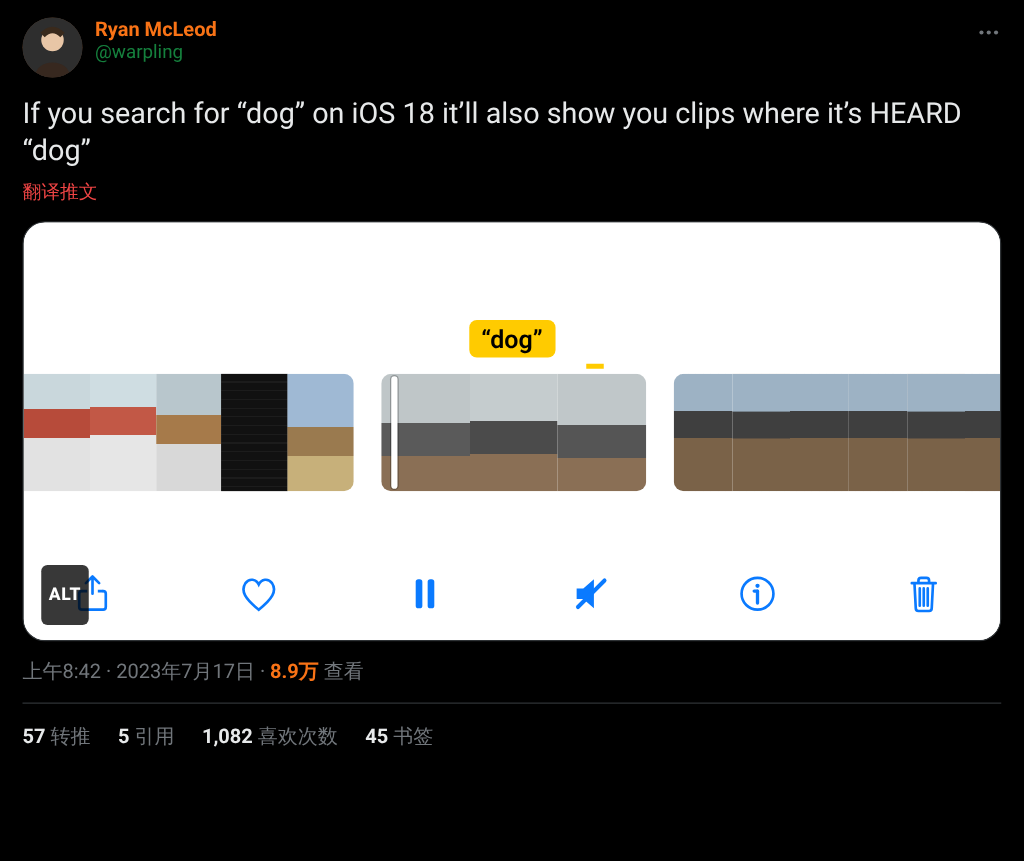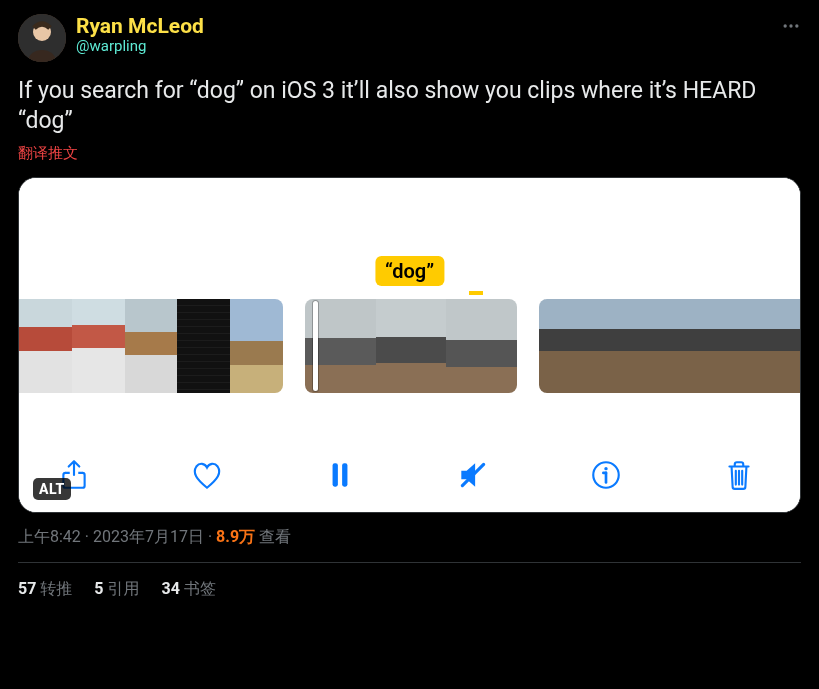--- a/index.html
+++ b/index.html
@@ -23,22 +23,22 @@
   .avatar {
     width: 48px;
     height: 48px;
     border-radius: 50%;
     flex: 0 0 48px;
     background: radial-gradient(circle at 40% 35%, #e9c8a8 0 22%, #5b412f 24% 100%);
     overflow: hidden;
   }
   .avatar svg { width: 100%; height: 100%; display:block; }
   .names { display: flex; flex-direction: column; }
-  .display-name { font-weight: 700; font-size: 21px; color: #fde047; }
-  .handle { font-size: 15px; color: #5eead4; margin-top: -1px; }
+  .display-name { font-weight: 700; font-size: 16px; color: #f97316; }
+  .handle { font-size: 15px; color: #15803d; margin-top: -1px; }
   .more {
     position: absolute;
     right: -4px;
     top: -2px;
     color: #71767b;
     cursor: pointer;
     padding: 4px;
     border-radius: 50%;
   }
   .more svg { width: 20px; height: 20px; display:block; }
@@ -149,21 +149,21 @@
   }
   .tool svg { width: 34px; height: 34px; stroke: #0a7aff; fill: none; stroke-width: 2; }
   .alt-badge {
     position: absolute;
     left: 14px;
     bottom: 12px;
     background: rgba(0,0,0,.78);
     color: #fff;
     font-weight: 800;
     font-size: 14px;
-    padding: 3px 6px;
+    padding: 16px 6px;
     border-radius: 5px;
     letter-spacing: .5px;
   }
   .meta-row {
     margin-top: 14px;
     color: #71767b;
     font-size: 16px;
   }
   .meta-row .dot::before { content: " · "; }
   .meta-row .strong { color: #f97316; font-weight: 700; }
@@ -204,21 +204,21 @@
       <svg viewBox="0 0 24 24">
           <g fill="#71767b">
             <circle cx="5" cy="12" r="2"></circle>
             <circle cx="12" cy="12" r="2"></circle>
             <circle cx="19" cy="12" r="2"></circle>
           </g>
         </svg>
     </div>
   </div>
 
-  <div class="body-text">If you search for “dog” on iOS 3 it’ll also show you clips where it’s HEARD “dog”</div>
+  <div class="body-text">If you search for “dog” on iOS 18 it’ll also show you clips where it’s HEARD “dog”</div>
 
   <div class="translate">翻译推文</div>
 
   <div class="media-card">
     <div class="media-inner">
       <div class="top-white"></div>
       <div class="badge">“dog”</div>
       <div class="playhead-tick"></div>
 
       <div class="strip-row">
@@ -290,16 +290,17 @@
 
   <div class="meta-row">
     <span>上午8:42</span><span class="dot"></span><span>2023年7月17日</span><span class="dot"></span><span class="strong">8.9万</span><span> 查看</span>
   </div>
 
   <hr class="divider">
 
   <div class="stats-row">
     <span class="stat"><span class="n">57</span><span>转推</span></span>
     <span class="stat"><span class="n">5</span><span>引用</span></span>
-    <span class="stat"><span class="n">34</span><span>书签</span></span>
+    <span class="stat"><span class="n">1,082</span><span>喜欢次数</span></span>
+    <span class="stat"><span class="n">45</span><span>书签</span></span>
   </div>
 
 </div>
 
 </body></html>

